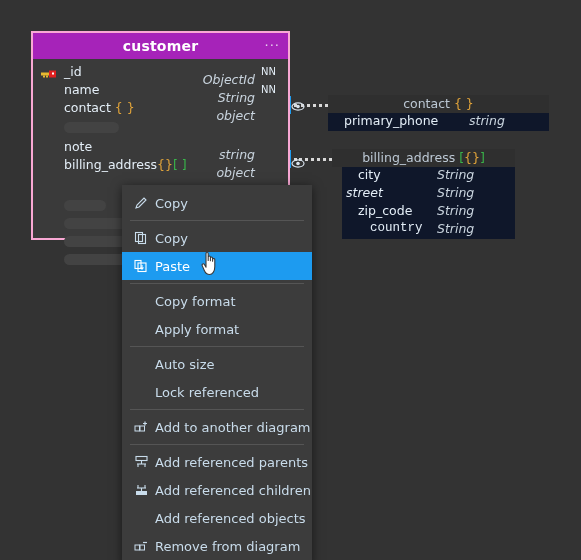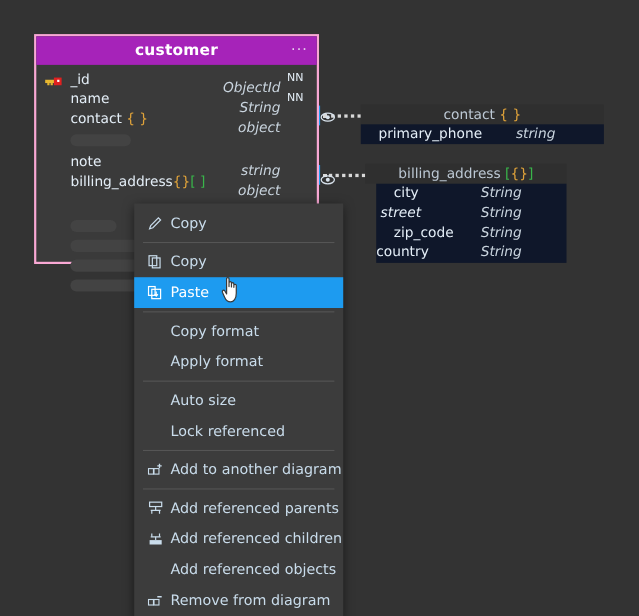--- a/index.html
+++ b/index.html
@@ -188,21 +188,21 @@
       </div>
       <div class="ref-row">
         <span class="rname" style="left:4px;font-style:italic;">street</span>
         <span class="rtype" style="left:95px;">String</span>
       </div>
       <div class="ref-row">
         <span class="rname" style="left:16px;">zip_code</span>
         <span class="rtype" style="left:95px;">String</span>
       </div>
       <div class="ref-row">
-        <span class="rname" style="left:0;">country</span>
+        <span class="rname" style="left:28px;font-family:Liberation Mono, monospace;">country</span>
         <span class="rtype" style="left:95px;">String</span>
       </div>
     </div>
   </div>
 
   <div id="context-menu">
 
     <div class="mi">
       <span class="mi-icon">
         <svg width="14" height="14" viewBox="0 0 14 14">

